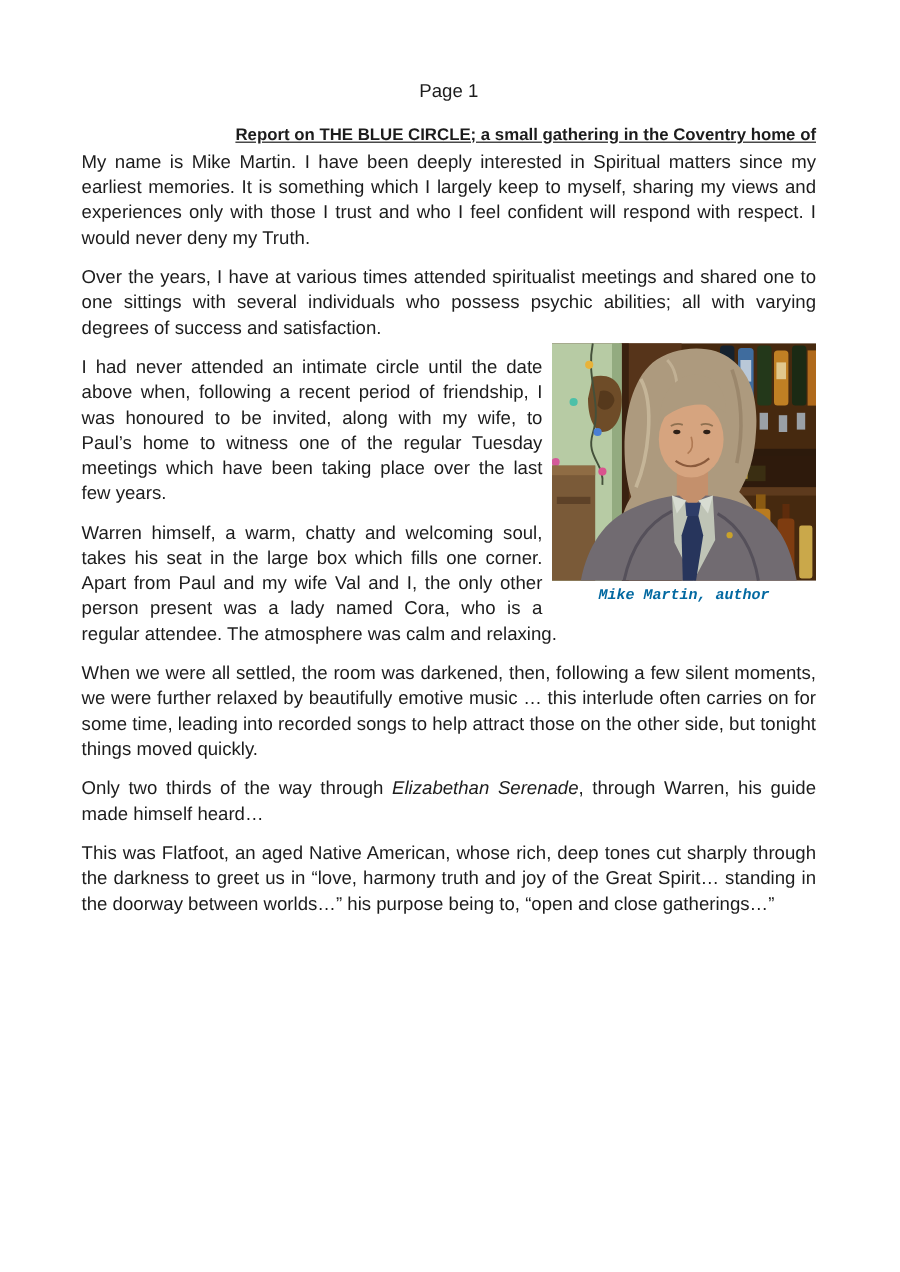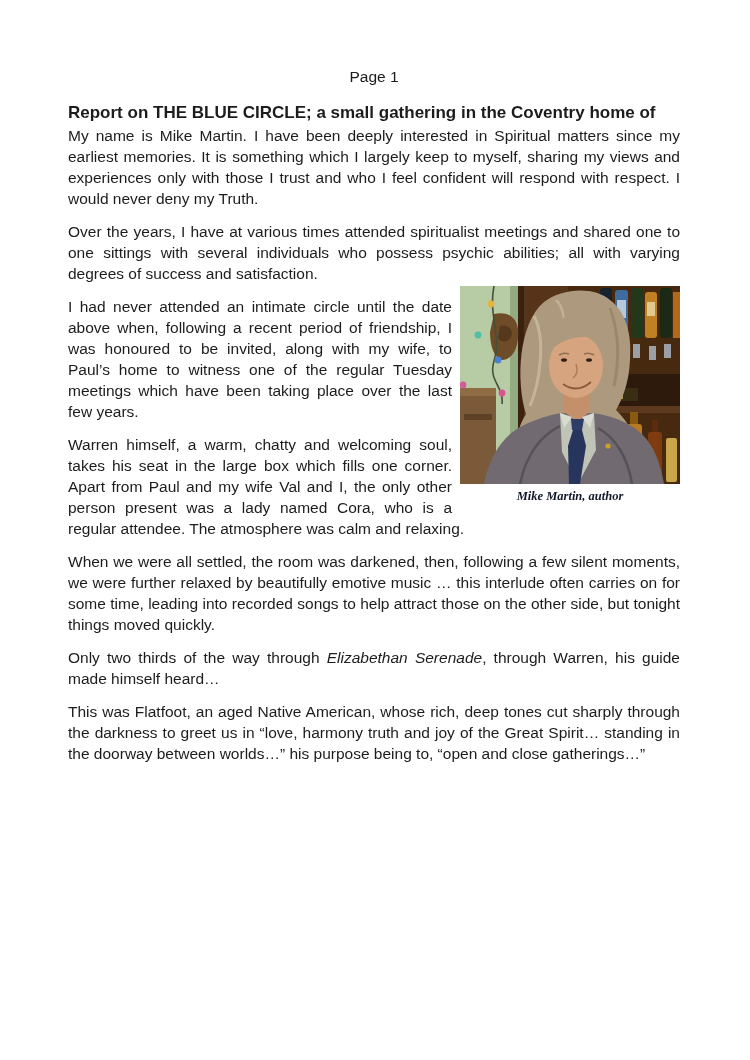--- a/index.html
+++ b/index.html
@@ -21,24 +21,25 @@
     padding: 66px 70px 0 68px; 
   }
   .page-number {
     text-align: center;
     font-size: 15.5px;
     line-height: 21px;
     margin: 0;
   }
   .doc-title {
     margin: 15px 0 0 0;
-    text-align: left;
-    font-size: 17px;
+    text-align: right;
+    font-size: 14px;
     font-weight: bold;
     line-height: 21px;
+    text-decoration: underline;
   }
   .doc-title .tline { display: block; }
   sup.ord {
     font-size: 0.62em;
     position: relative;
     top: -0.45em;
     vertical-align: baseline;
   }
   p.body-para {
     margin: 12px 0 0 0;
@@ -50,28 +51,28 @@
   p.body-para.clear-float { clear: both; }
   em.song-title { font-style: italic; }
   figure.photo-fig {
     float: right;
     width: 220px;
     margin: 2px 0 0 8px;
     padding: 0;
   }
   figure.photo-fig svg { display: block; }
   figure.photo-fig figcaption {
-    font-family: Liberation Serif, serif;
+    font-family: Liberation Mono, monospace;
     font-style: italic;
     font-weight: bold;
     font-size: 12.5px;
     line-height: 16px;
     text-align: center;
     padding-top: 4px;
-    color: #0f172a;
+    color: #0369a1;
   }
 </style>
 </head>
 <body>
 
 <div class="page">
   <div class="content">
 
     <div class="page-number">Page 1</div>
 

